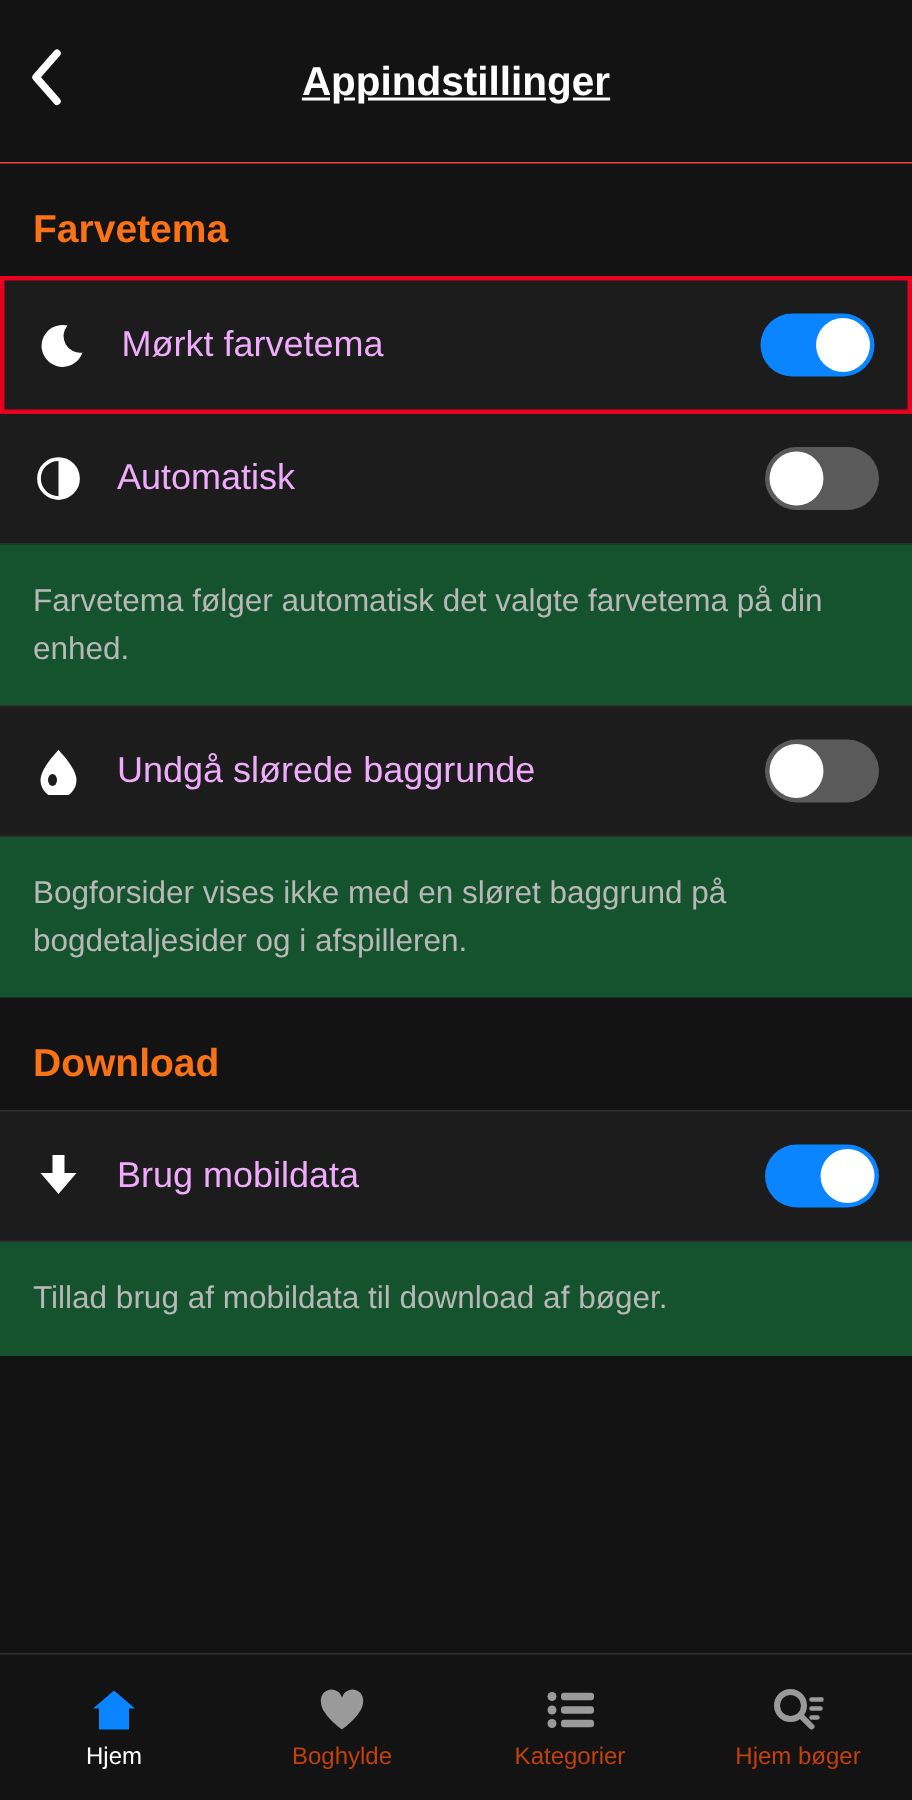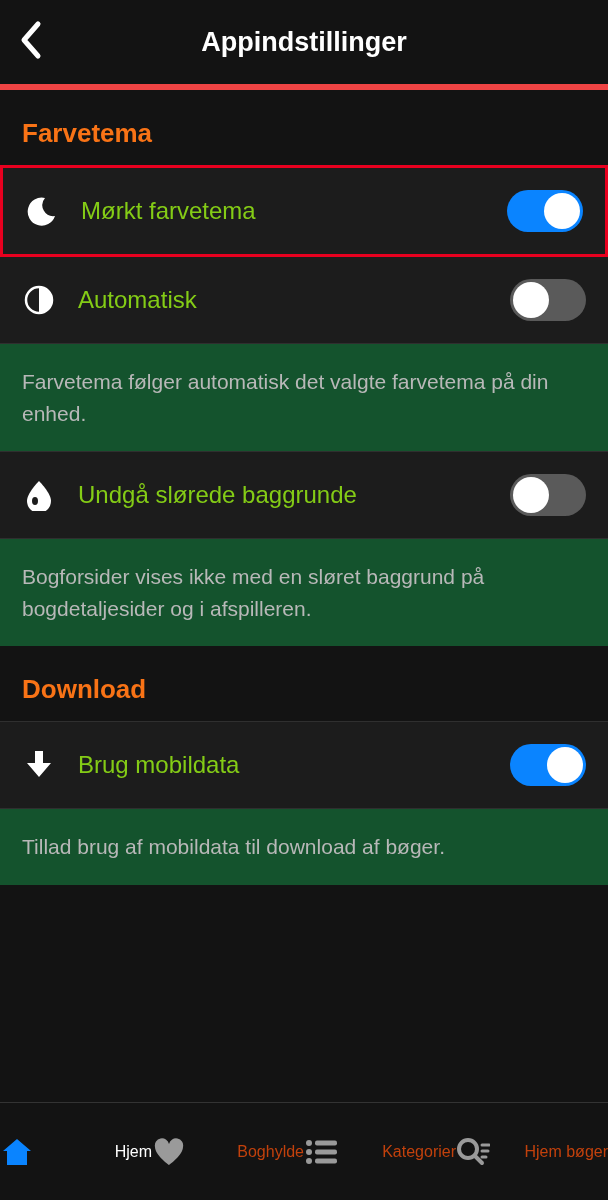--- a/index.html
+++ b/index.html
@@ -10,23 +10,24 @@
       color: #fff;
       font-family: -apple-system, BlinkMacSystemFont, 'Segoe UI', sans-serif;
       overflow: hidden;
       display: flex;
       flex-direction: column;
     }
     .header {
       display: flex;
       align-items: center;
       justify-content: center;
-      height: 90px;
+      height: 109px;
       position: relative;
-      border-bottom: 6px solid #ef4444;
+      border-bottom: 1px solid #ef4444;
+      text-decoration: underline;
     }
     .back-btn {
       position: absolute;
       left: 18px;
       top: 50%;
       transform: translateY(-50%);
       cursor: pointer;
     }
     .header-title {
       font-size: 27px;
@@ -60,21 +61,21 @@
       height: 34px;
       display: flex;
       align-items: center;
       justify-content: center;
       flex-shrink: 0;
     }
     .row-label {
       flex: 1;
       font-size: 24px;
       font-weight: 400;
-      color: #84cc16;
+      color: #f0abfc;
     }
     .toggle {
       width: 76px;
       height: 42px;
       border-radius: 21px;
       position: relative;
       cursor: pointer;
       flex-shrink: 0;
     }
     .toggle.on { background: #0a84ff; }
@@ -102,23 +103,23 @@
     }
     .tabbar {
       display: flex;
       border-top: 1px solid #333;
       background: #131313;
       height: 98px;
     }
     .tab {
       flex: 1;
       display: flex;
-      flex-direction: row;
-      align-items: center;
-      justify-content: space-between;
+      flex-direction: column;
+      align-items: center;
+      justify-content: center;
       gap: 6px;
       cursor: pointer;
     }
     .tab-icon {
       width: 34px;
       height: 34px;
       display: flex;
       align-items: center;
       justify-content: center;
     }

